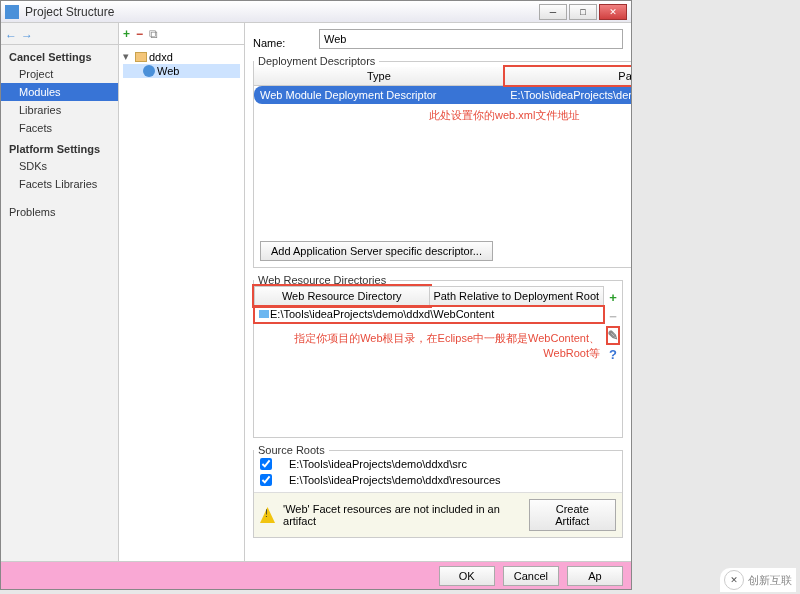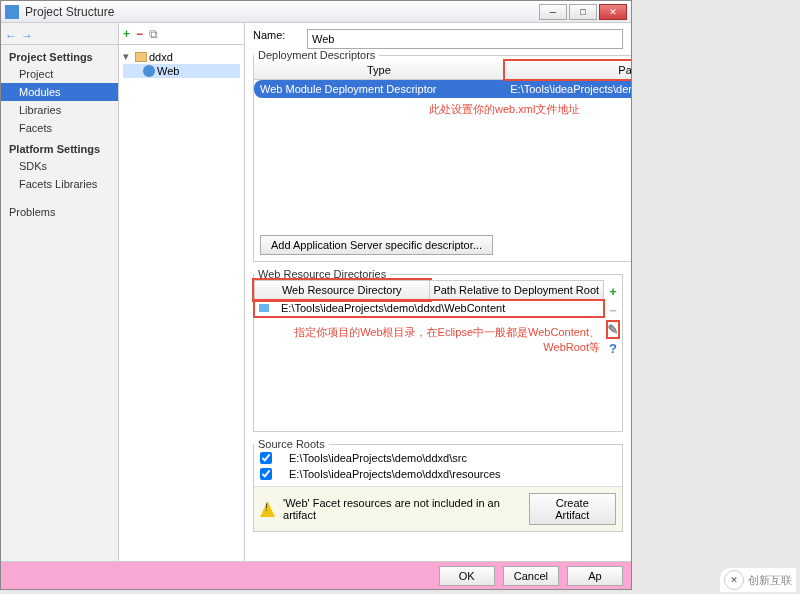--- a/index.html
+++ b/index.html
@@ -24,21 +24,21 @@
 .tc-minus { color: #c0392b; font-weight: bold; }
 .tc-copy { color: #888; }
 .tree-body { padding: 4px; }
 .tree-row { display: flex; align-items: center; gap: 2px; padding: 1px 0; }
 .tree-row .toggle { width: 10px; color: #666; }
 .tree-row .folder-ic { width: 12px; height: 10px; background: #f4c67a; border: 1px solid #c9a24d; display: inline-block; }
 .tree-row.child { padding-left: 20px; }
 .tree-row .web-ic { width: 12px; height: 12px; border-radius: 50%; background: #4a90d9; display: inline-block; }
 .tree-row.selected { background: #cde3ff; }
 .main { flex: 1; padding: 6px 8px 2px 8px; overflow: auto; }
-.name-row { display: flex; align-items: flex-start; gap: 12px; }
+.name-row { display: flex; align-items: flex-end; gap: 24px; margin-bottom: 6px; }
 .name-row label { width: 42px; }
 .name-row input { flex: 1; border: 1px solid #aaa; padding: 2px 4px; height: 20px; }
 fieldset { border: 1px solid #ccc; margin-bottom: 6px; padding: 0; position: relative; }
 legend { padding: 0 4px; color: #333; }
 .tbl-wrap { display: flex; }
 .tbl-area { flex: 1; }
 .tbl-actions { width: 18px; display: flex; flex-direction: column; align-items: center; gap: 4px; padding: 4px 0; }
 .act { font-size: 13px; font-weight: bold; cursor: pointer; }
 .act.plus { color: #2a9d2a; }
 .act.minus { color: #bbb; }
@@ -52,21 +52,21 @@
 .table-row.selected { background: #3874d6; color: #fff; }
 .td { flex: 1; padding: 3px 6px; white-space: nowrap; overflow: hidden; text-overflow: ellipsis; }
 .hint { color: #e74c3c; text-align: center; padding: 4px; font-size: 11px; }
 .dd-area { height: 108px; }
 .btn { background: linear-gradient(#fdfdfd,#e8e8e8); border: 1px solid #aaa; padding: 3px 10px; cursor: pointer; }
 .add-server { margin: 6px; }
 .wrd-head { display: flex; }
 .wrd-head .col1 { flex: 1; text-align: center; padding: 3px; border: 1px solid #ccc; background: linear-gradient(#fdfdfd,#ececec); }
 .wrd-head .col2 { flex: 1; text-align: center; padding: 3px; border: 1px solid #ccc; border-left: none; background: linear-gradient(#fdfdfd,#ececec); }
 .wrd-row { display: flex; }
-.wrd-row .c1 { flex: 1; padding: 2px 4px; border: 1px solid #ccc; border-top: none; display: flex; align-items: center; gap: 12px; }
+.wrd-row .c1 { flex: 1; padding: 2px 4px; border: 1px solid #ccc; border-top: none; display: flex; align-items: center; gap: 1px; }
 .wrd-area { height: 72px; }
 .src-item { display: flex; align-items: center; gap: 17px; padding: 2px 6px; }
 .chk { width: 12px; height: 12px; }
 .warn-row { display: flex; align-items: center; gap: 8px; background: #f7f7ea; padding: 6px; border-top: 1px solid #ddd; margin-top: 4px; }
 .warn-ic { width: 16px; height: 16px; background: #f1c40f; clip-path: polygon(50% 0, 100% 100%, 0 100%); position: relative; }
 .warn-ic::after { content: "!"; position: absolute; left: 5px; top: 1px; font-size: 10px; color: #333; }
 .warn-row .btn { margin-left: auto; }
 .footer { height: 28px; border-top: 1px solid #ccc; background: #f9a8d4; display: flex; justify-content: flex-end; align-items: center; gap: 8px; padding: 0 8px; }
 .footer .btn { min-width: 56px; }
 .watermark { position: absolute; right: 4px; bottom: 2px; background: #fff; padding: 2px 4px; font-size: 10px; color: #888; display: flex; align-items: center; gap: 4px; border-radius: 10px 0 0 0; }
@@ -85,21 +85,21 @@
     <div class="win-btn close">✕</div>
   </div>
 
   <div class="body">
 
     <div class="sidebar">
       <div class="sb-tools">
         <span class="arrow">←</span>
         <span class="arrow">→</span>
       </div>
-      <div class="sb-section">Project Settings</div>
+      <div class="sb-section">Cancel Settings</div>
       <div class="sb-item">Project</div>
       <div class="sb-item selected">Modules</div>
       <div class="sb-item">Libraries</div>
       <div class="sb-item">Facets</div>
       <div class="sb-section">Platform Settings</div>
       <div class="sb-item">SDKs</div>
       <div class="sb-item">Facets Libraries</div>
       <div style="height:10px"></div>
       <div class="sb-item" style="padding-left:8px">Problems</div>
     </div>

